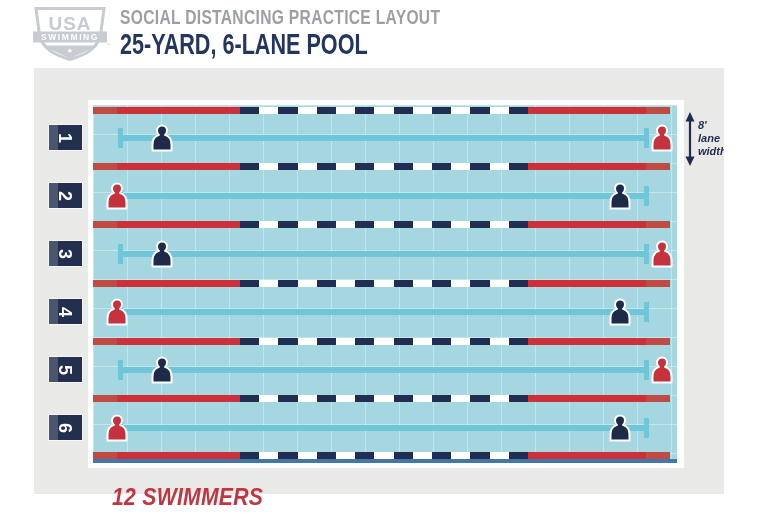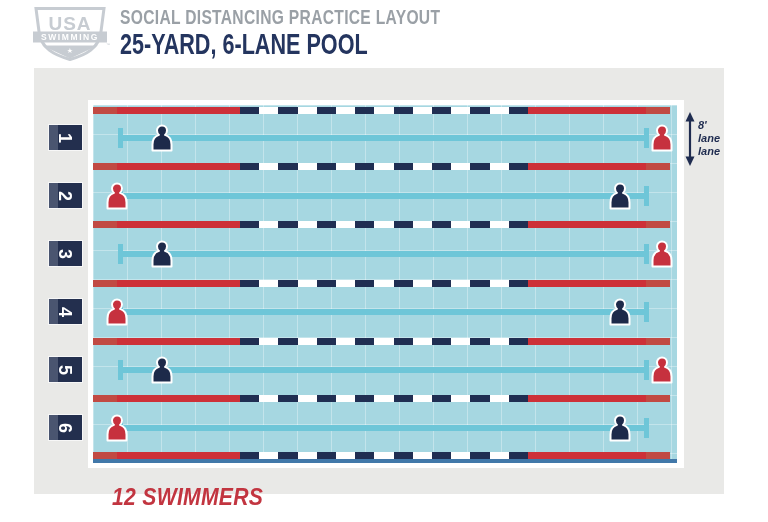--- a/index.html
+++ b/index.html
@@ -224,18 +224,18 @@
     </div>
   </div>
 
   <svg class="width-arrow" viewBox="0 0 14 54">
     <line x1="7" y1="8" x2="7" y2="46" stroke="#1f2c50" stroke-width="2.2"></line>
     <polygon points="7,0 2.5,9.5 11.5,9.5" fill="#1f2c50"></polygon>
     <polygon points="7,54 2.5,44.5 11.5,44.5" fill="#1f2c50"></polygon>
   </svg>
   <div class="width-label">
     <span>8' lane</span>
-    <span>lane</span>
+    <span>width</span>
   </div>
 
   <div class="count-label">12 SWIMMERS</div>
 
 </div>
 
 </body></html>

